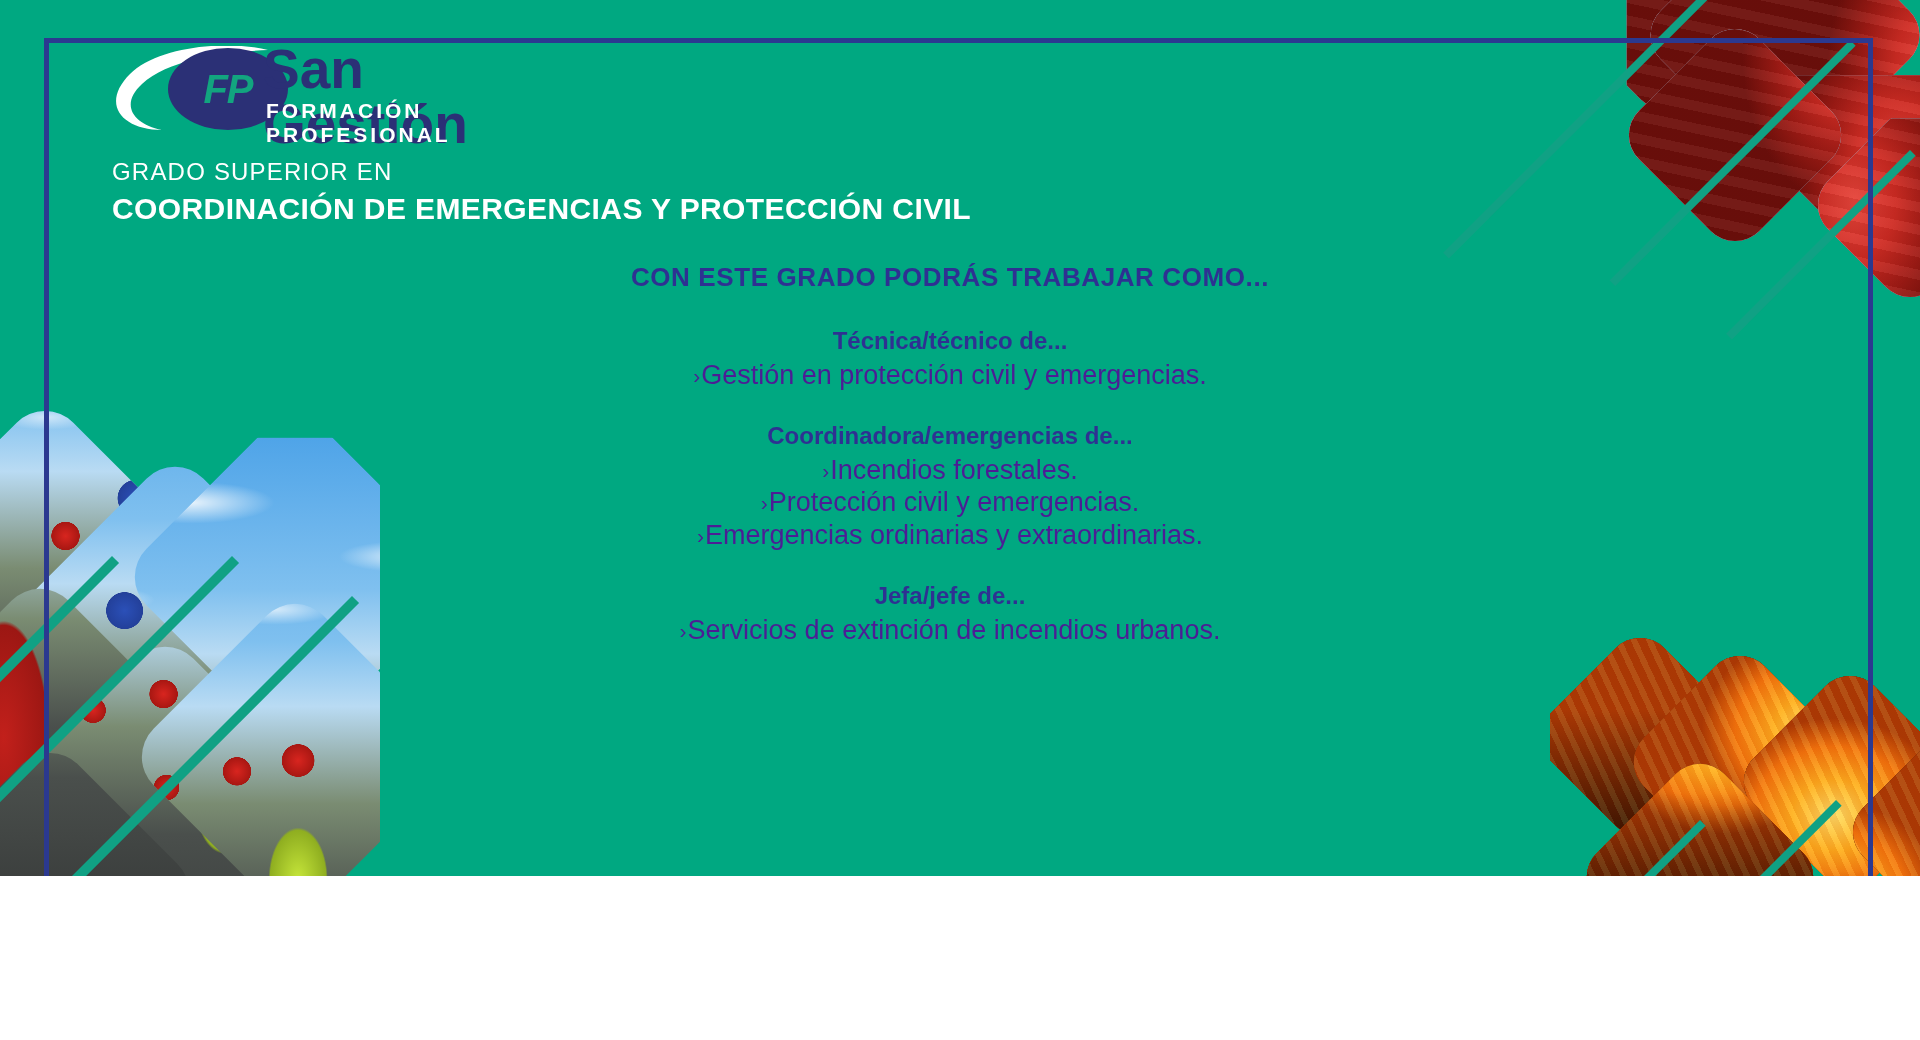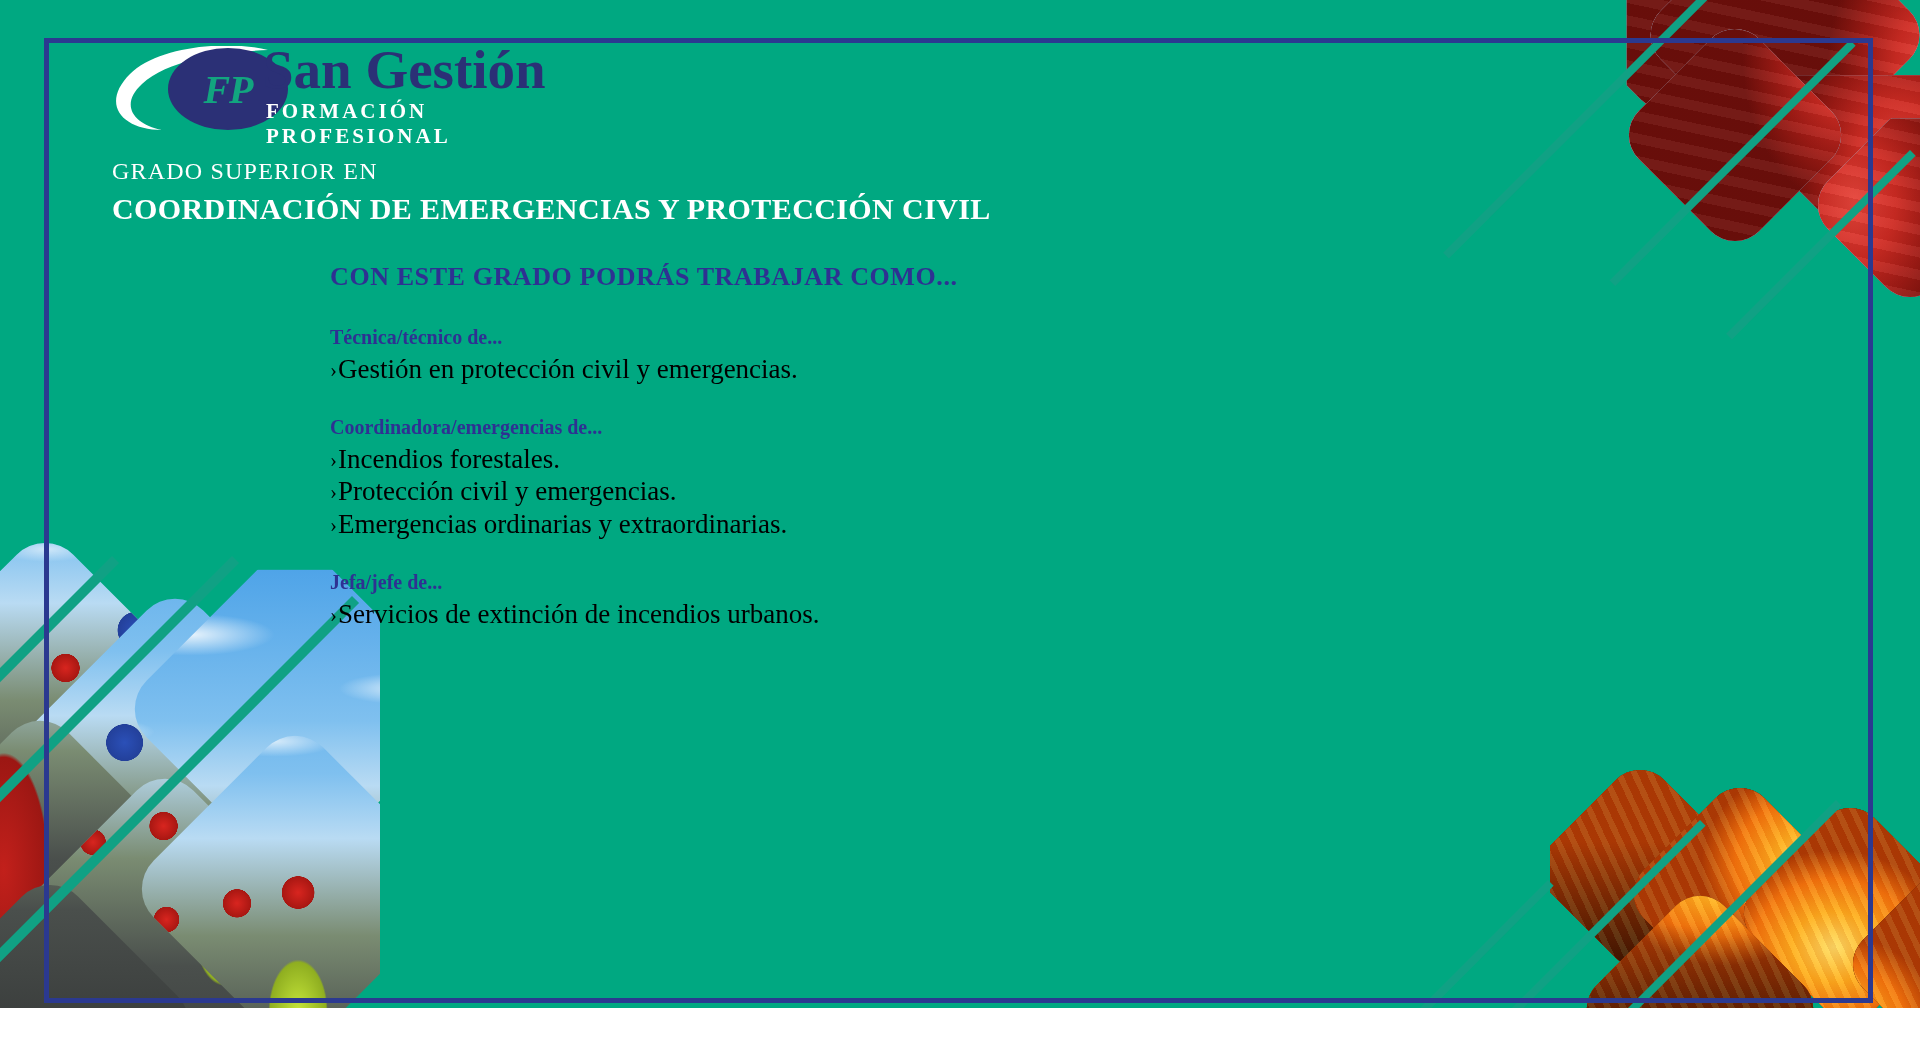--- a/index.html
+++ b/index.html
@@ -3,24 +3,24 @@
 <meta charset="utf-8">
 <style>
   html, body {
     margin: 0;
     padding: 0;
     background: #ffffff;
   }
   #poster {
     position: relative;
     width: 1920px;
-    height: 1008px;
+    height: 876px;
     overflow: hidden;
     background: #00a881;
-    font-family: Liberation Serif, serif;
+    font-family: Liberation Sans, sans-serif;
   }
 
   
   .collage { position: absolute; overflow: hidden; }
 
   
   #collage-topright {
     top: -10px; right: -30px;
     width: 420px; height: 340px;
   }
@@ -181,37 +181,38 @@
     font-size: 30px;
     font-weight: 700;
     letter-spacing: 0.4px;
   }
 
   
   #body-block {
     position: absolute;
     left: 330px; top: 262px;
     width: 1240px;
+    text-align: center;
   }
   #section-heading {
     color: #2e3192;
     font-size: 26px;
     font-weight: 700;
     letter-spacing: 0.6px;
     margin-bottom: 34px;
   }
   .group { margin-bottom: 30px; }
   .group-title {
     color: #2e3192;
-    font-size: 20px;
+    font-size: 24px;
     font-weight: 700;
     margin-bottom: 4px;
   }
   .bullet-line {
-    color: #000000;
+    color: #4c1d95;
     font-size: 27px;
     font-weight: 400;
     line-height: 1.21;
     white-space: pre-wrap;
   }
   .chev {
     font-size: 21px;
     vertical-align: 1px;
     margin-right: 1px;
   }

